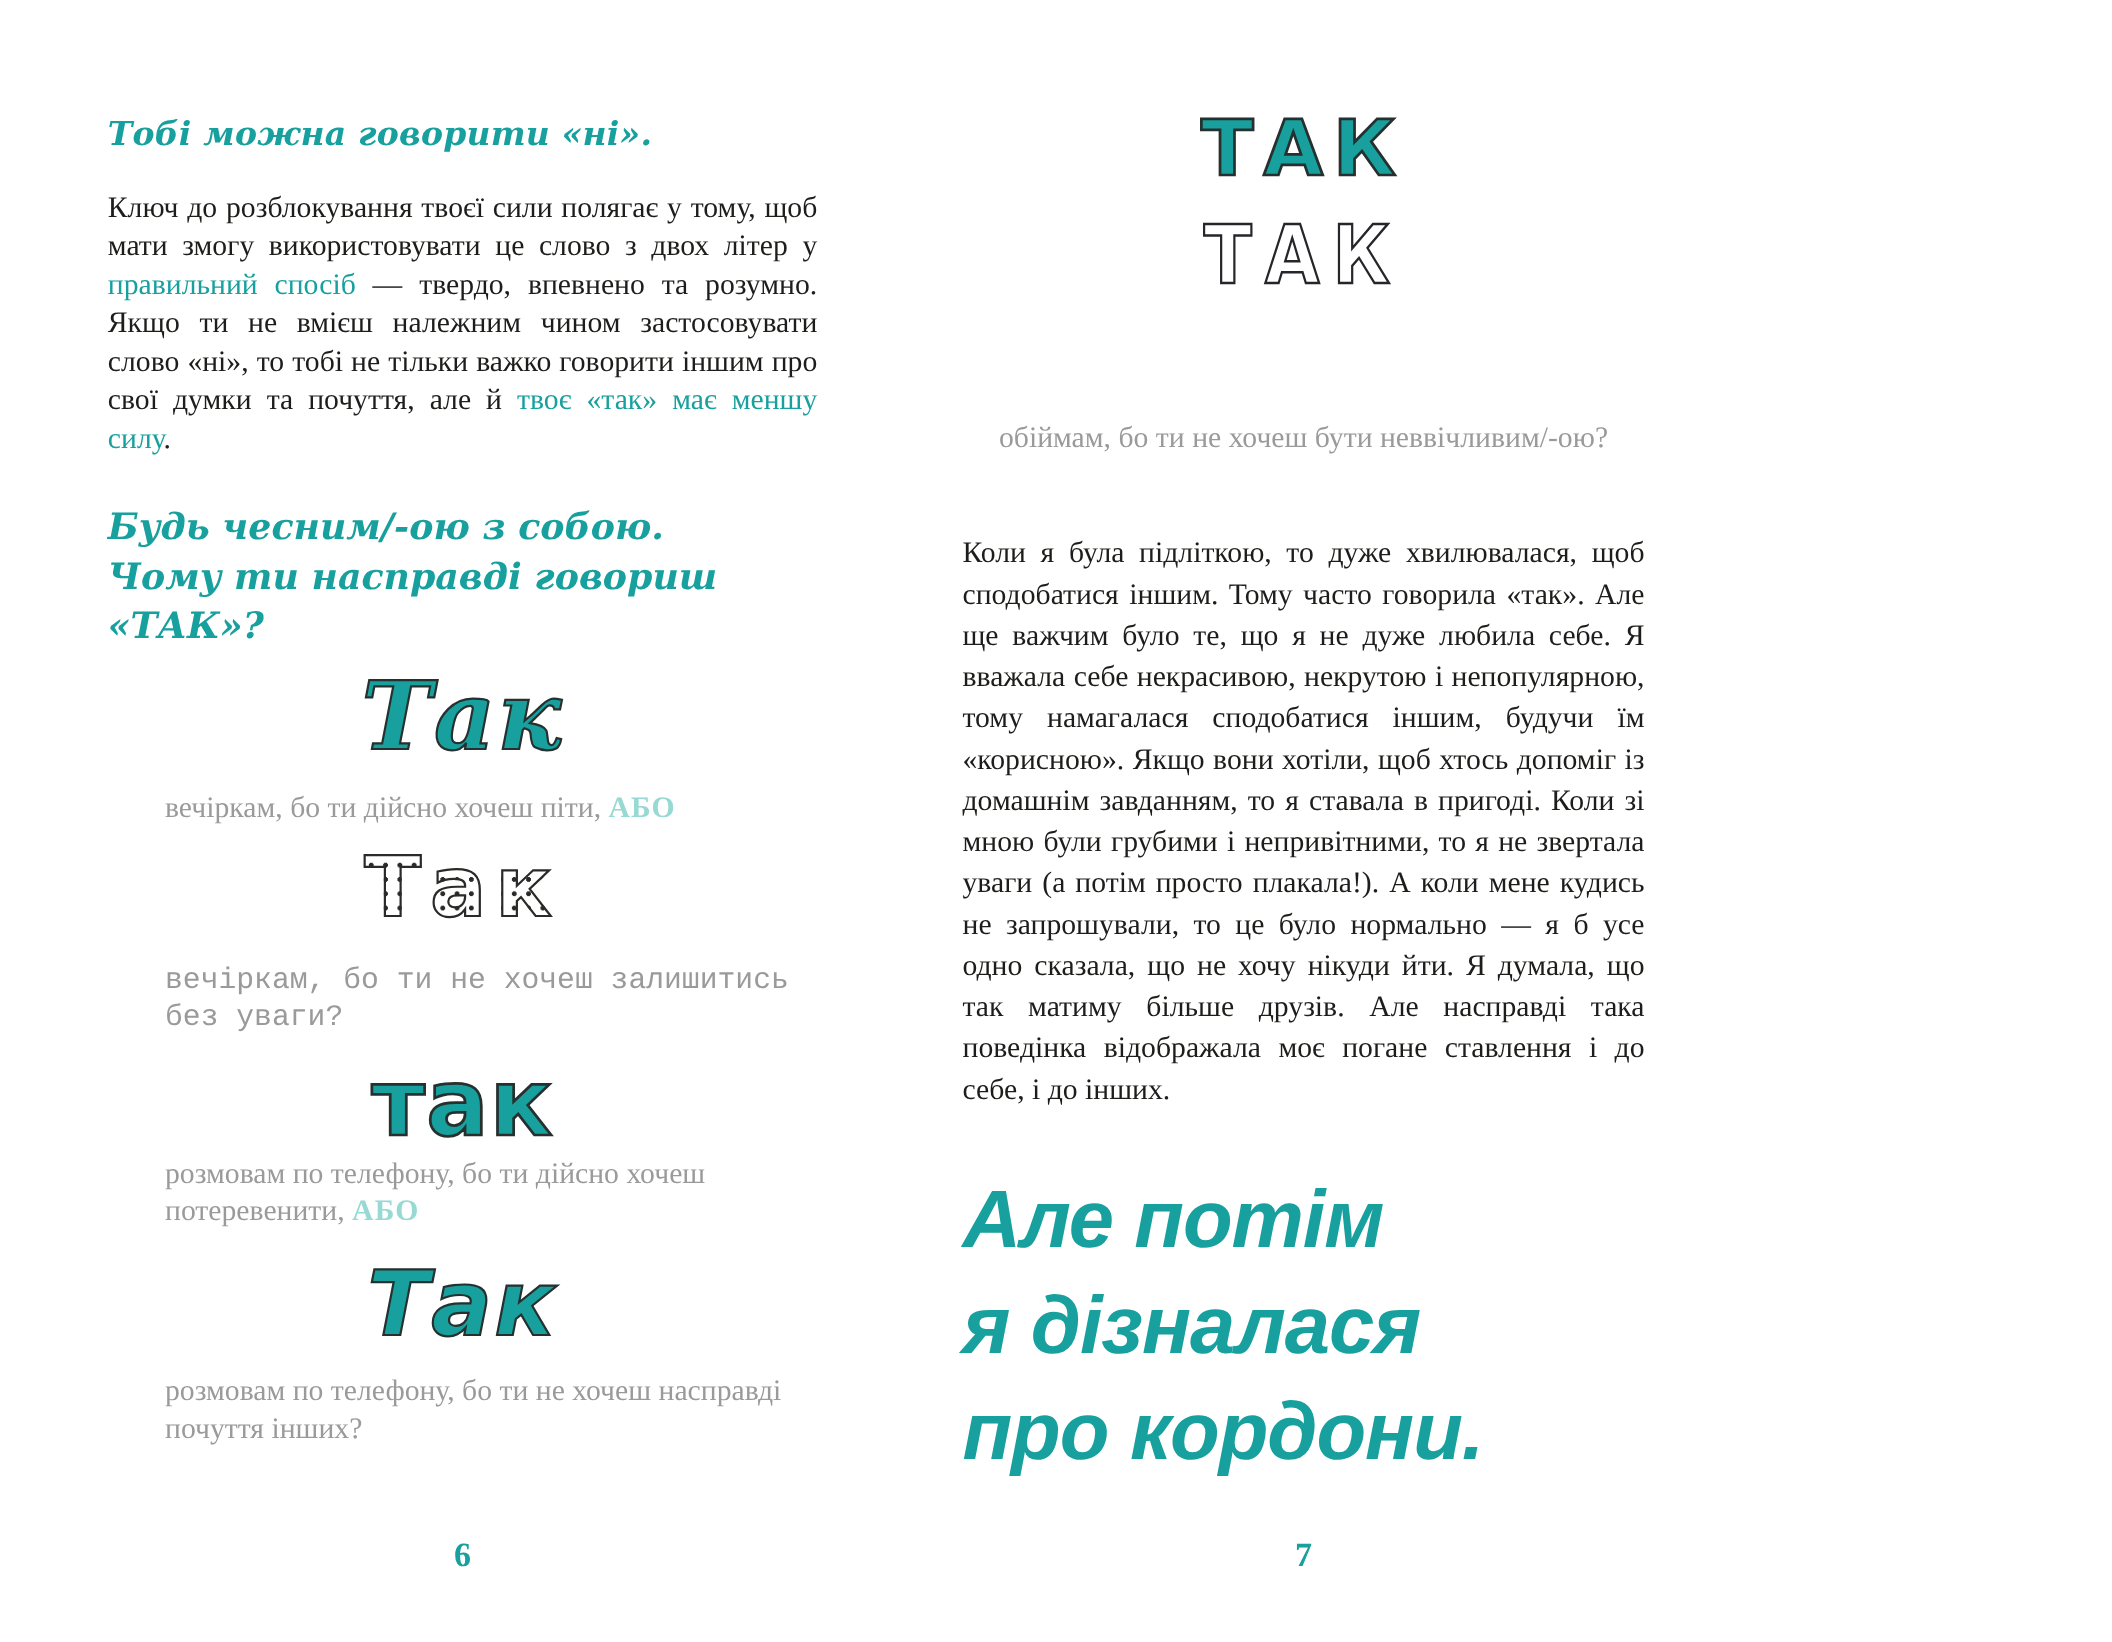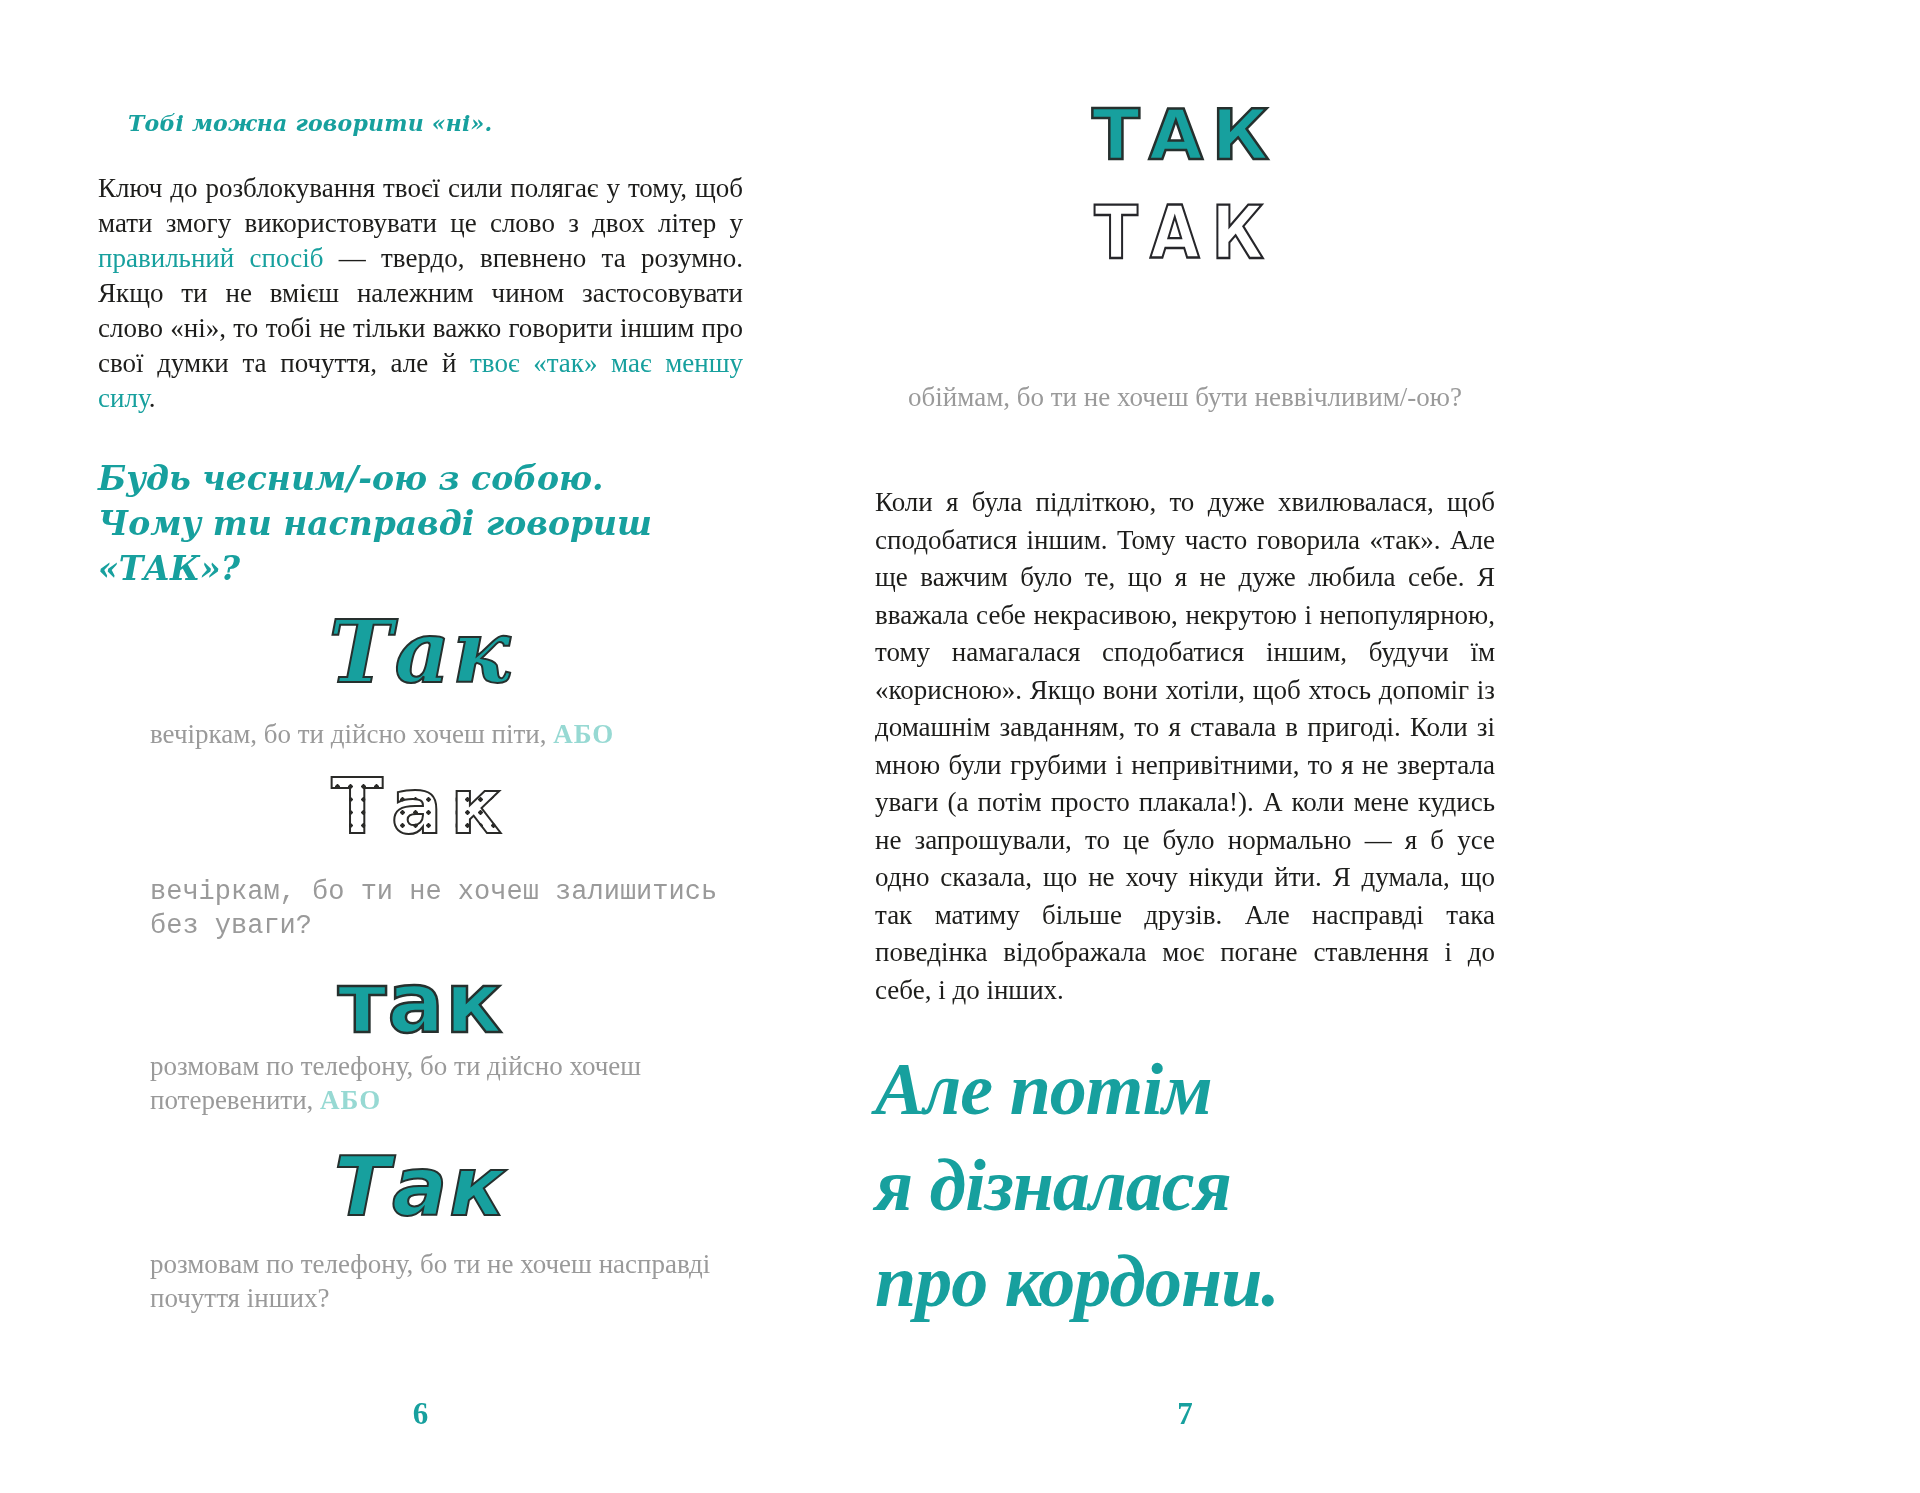--- a/index.html
+++ b/index.html
@@ -16,24 +16,23 @@
   .spread{position:absolute;inset:0;background:#fff;}
 
   .page{position:absolute;top:0;}
   .page-left{left:98px;width:645px;}
   .page-right{left:875px;width:620px;}
 
   h1.sec-title{
     margin-top:103px;
     font-family:"DejaVu Serif",serif;
     font-style:italic;font-weight:bold;
-    font-size:22px;line-height:40px;
+    font-size:30px;line-height:40px;
     color:var(--c-accent);
     letter-spacing:.2px;
-    margin-left:30px;
   }
   .intro{
     margin-top:28px;
     font-size:27px;line-height:35px;
     text-align:justify;
     color:var(--c-ink);
   }
   .seg-accent{color:var(--c-accent);font-weight:normal;}
   h2.sec-title2{
     margin-top:40px;width:610px;
@@ -130,22 +129,22 @@
   .mt-rtak2{margin-top:26px;}
   .mt-rcap2{margin-top:112px;}
 
   .bodytext{
     margin-top:70px;
     font-size:27px;line-height:37.5px;
     text-align:justify;
     color:var(--c-ink);
   }
   .statement{
-    margin-top:32px;
-    font-family:Liberation Serif, serif;
+    margin-top:52px;
+    font-family:Liberation Sans, sans-serif;
     font-style:italic;font-weight:bold;
     font-size:74px;line-height:96px;
     color:var(--c-accent);
     letter-spacing:-1px;
     white-space:nowrap;
   }
   .pagenum{
     position:absolute;top:1396px;
     font-family:"Liberation Serif",serif;
     font-weight:bold;font-size:31px;

